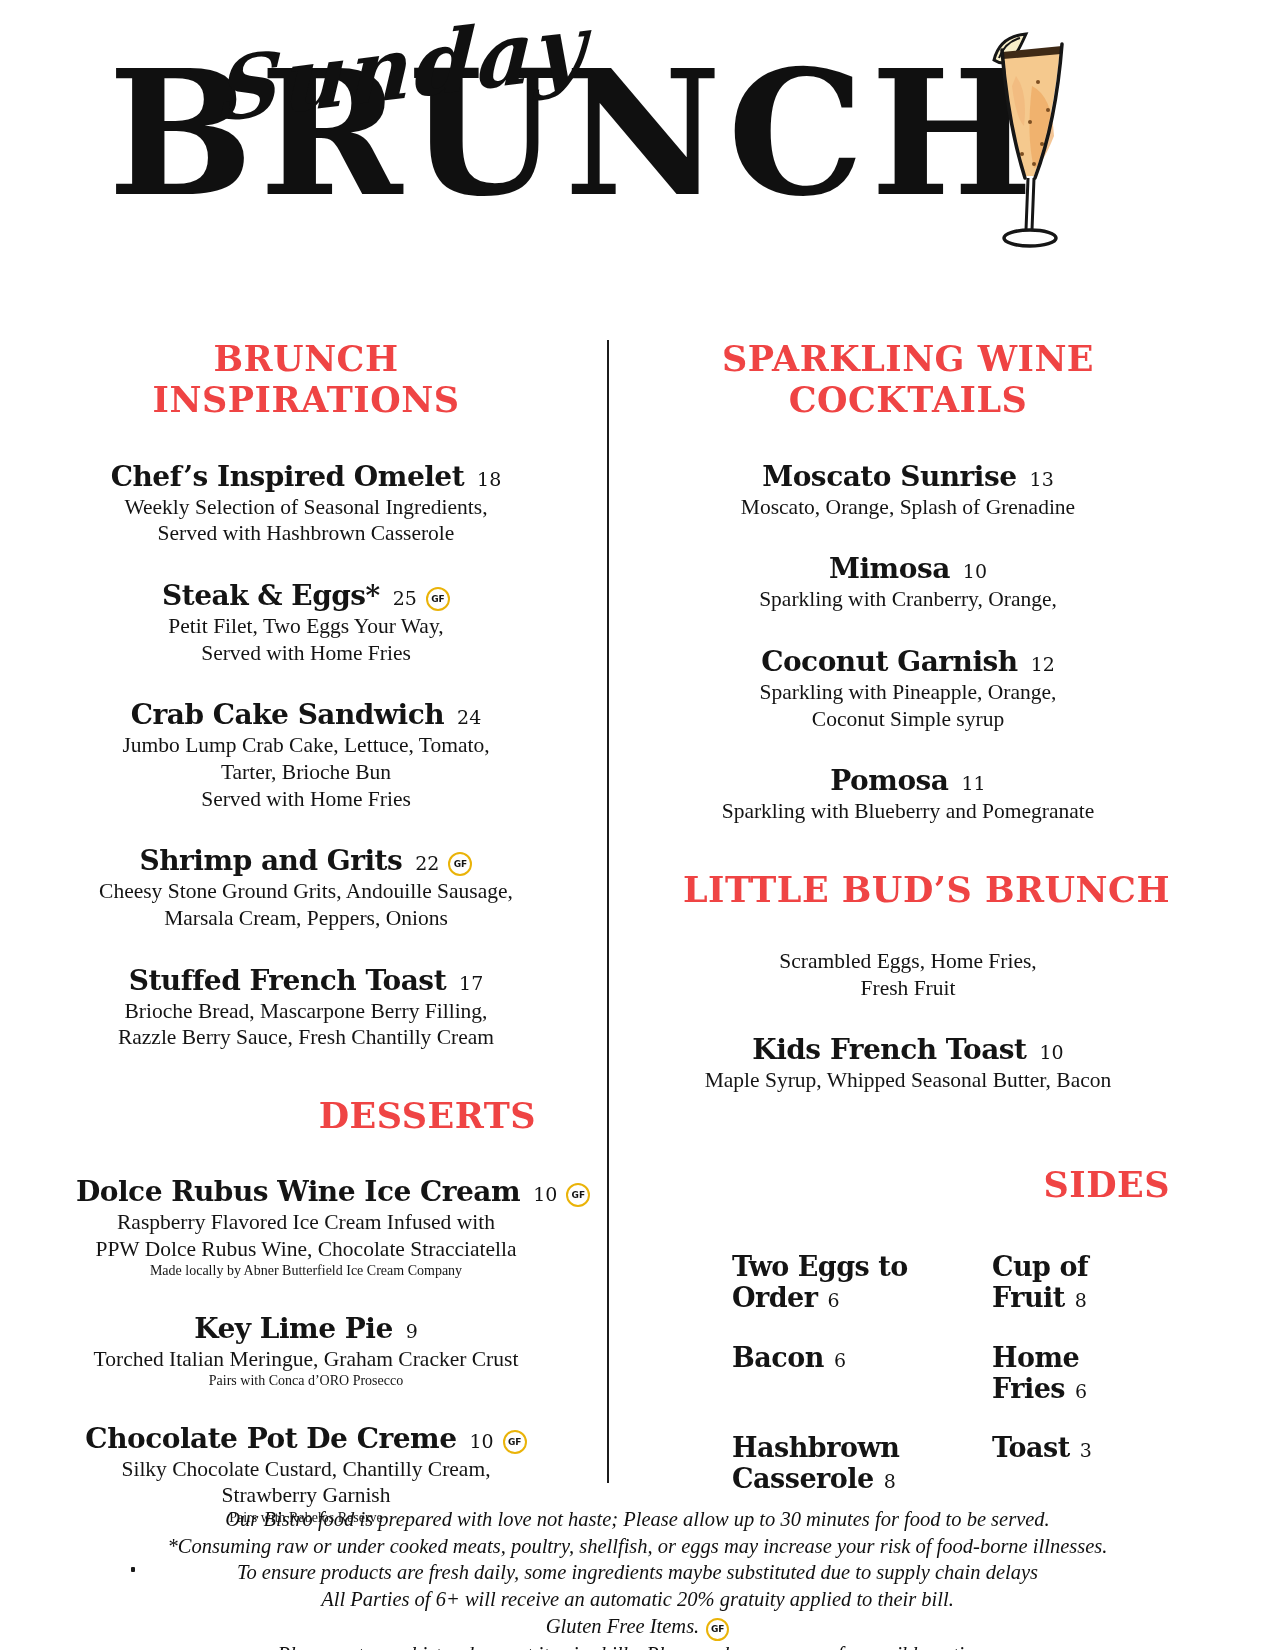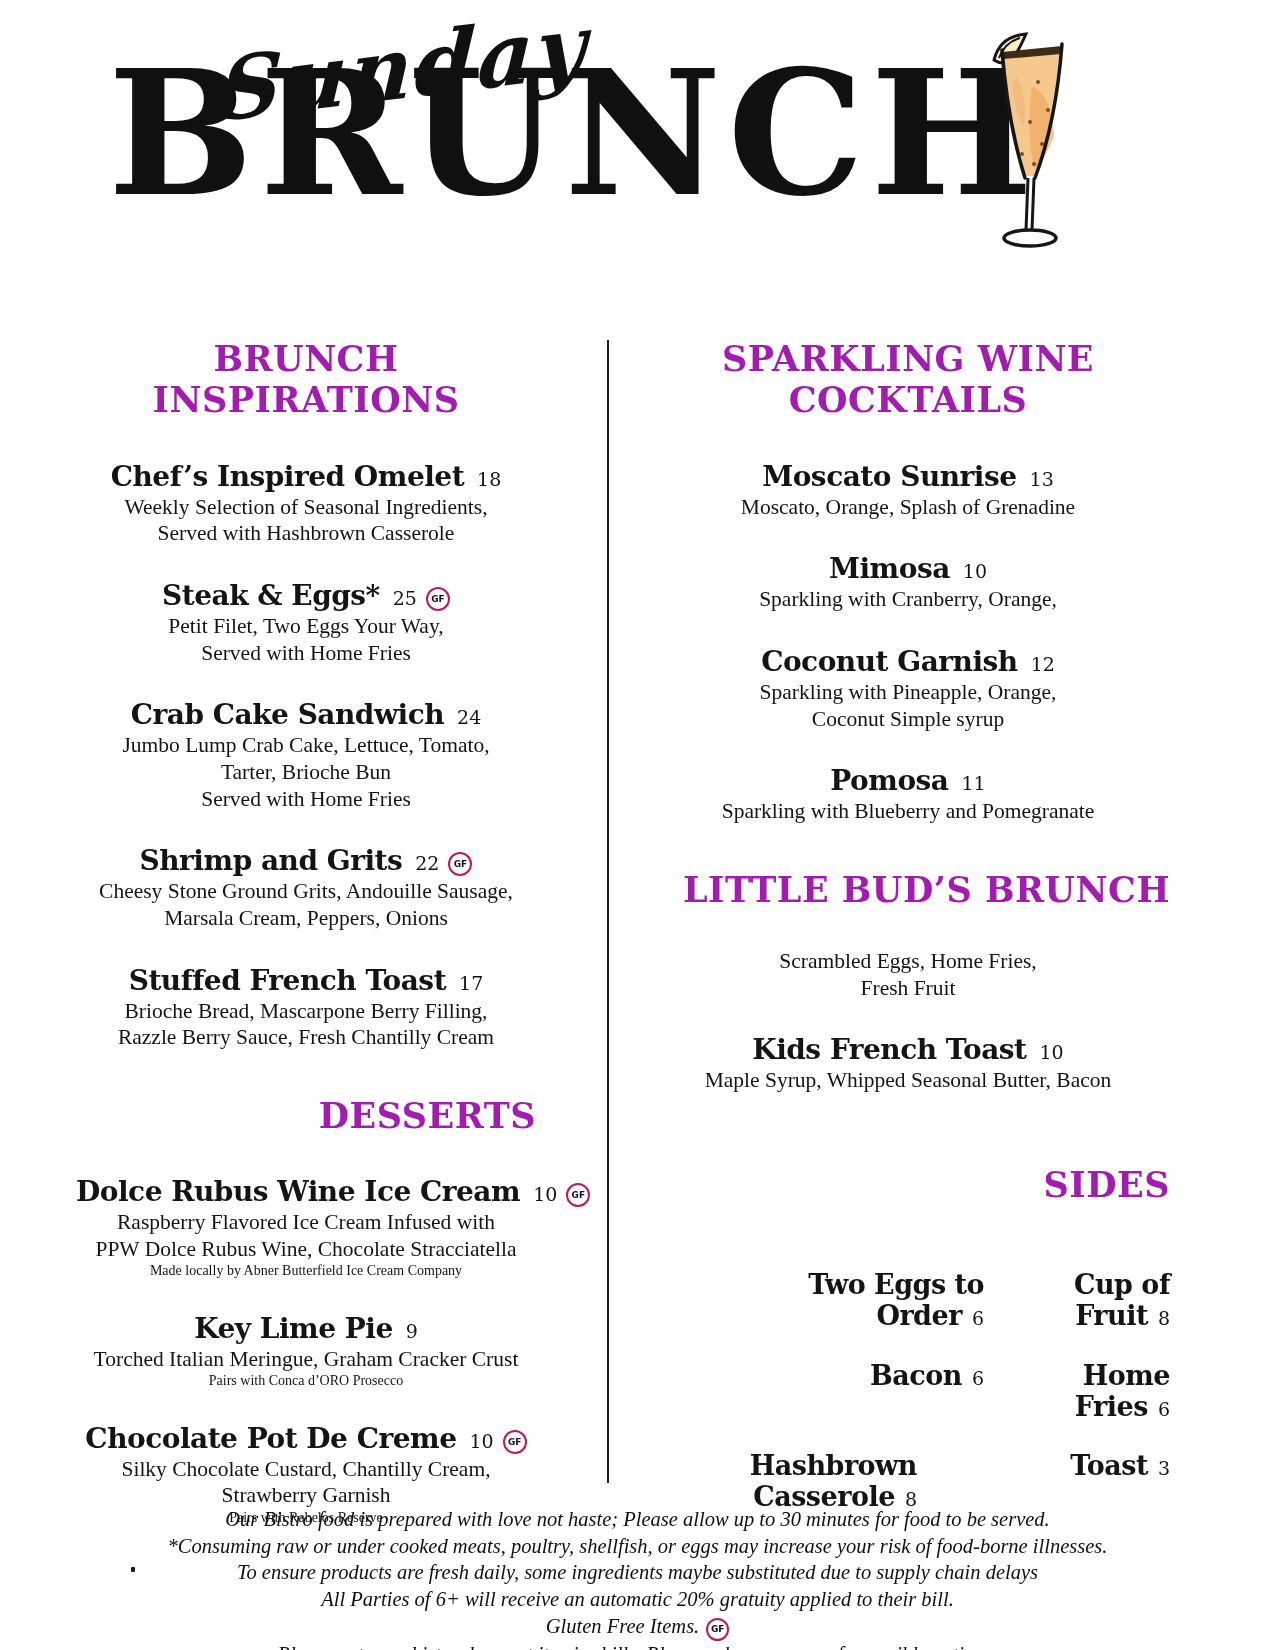--- a/index.html
+++ b/index.html
@@ -13,37 +13,37 @@
   .logo-title{position:absolute;left:108px;top:44px;font-size:172px;font-weight:bold;
               line-height:1.05;letter-spacing:6px;color:#101010;z-index:1;}
   .glass{position:absolute;left:972px;top:26px;width:118px;height:236px;z-index:3;}
 
   
   .divider{position:absolute;left:607px;top:340px;width:2px;height:1143px;background:#1c1c1c;}
   .col{position:absolute;top:338px;text-align:center;}
   .col-left{left:76px;width:460px;}
   .col-right{left:646px;width:524px;}
 
-  .sec-title{color:#a21caf;font-size:35px;font-weight:bold;line-height:1.18;
+  .sec-title{color:#ef4444;font-size:35px;font-weight:bold;line-height:1.18;
              margin:0 0 38px 0;letter-spacing:0.5px;}
   .sec-title.mt{margin-top:44px;text-align:right;}
 
   .item{margin-bottom:31px;margin-top:16px;}
   .item-name-line{line-height:1.25;white-space:nowrap;}
   .item-name{font-size:28px;font-weight:bold;letter-spacing:-0.5px;}
   .price{font-size:19px;margin-left:13px;}
-  .gf-badge{display:inline-block;width:20px;height:20px;border:2px solid #be185d;border-radius:50%;
+  .gf-badge{display:inline-block;width:20px;height:20px;border:2px solid #eab308;border-radius:50%;
             font-family:"DejaVu Sans",sans-serif;font-size:9px;font-weight:bold;line-height:20px;
             text-align:center;vertical-align:3px;margin-left:9px;font-style:normal;letter-spacing:0;}
   .desc{font-family:"Liberation Serif",serif;font-size:21.5px;line-height:1.24;}
   .note{font-family:"Liberation Serif",serif;font-size:14px;line-height:1.24;}
 
   
   .sides-grid{display:grid;grid-template-columns:252px 1fr;column-gap:8px;row-gap:28px;
-              text-align:right;padding-left:86px;margin-top:64px;}
+              text-align:left;padding-left:86px;margin-top:46px;}
   .side-name{font-size:27px;font-weight:bold;letter-spacing:-0.5px;line-height:1.15;}
   .side-price{font-size:19px;font-weight:normal;margin-left:10px;}
 
   
   .footer{position:absolute;left:0;top:1506px;width:1275px;text-align:center;
           font-family:"Liberation Serif",serif;font-style:italic;font-size:20.5px;
           line-height:1.3;color:#101010;}
   .footer .gf-badge{width:19px;height:19px;line-height:19px;vertical-align:1px;margin-left:7px;}
   .stray-mark{position:absolute;left:131px;top:1567px;width:4px;height:5px;background:#1a1a1a;border-radius:1px;}
 </style>

